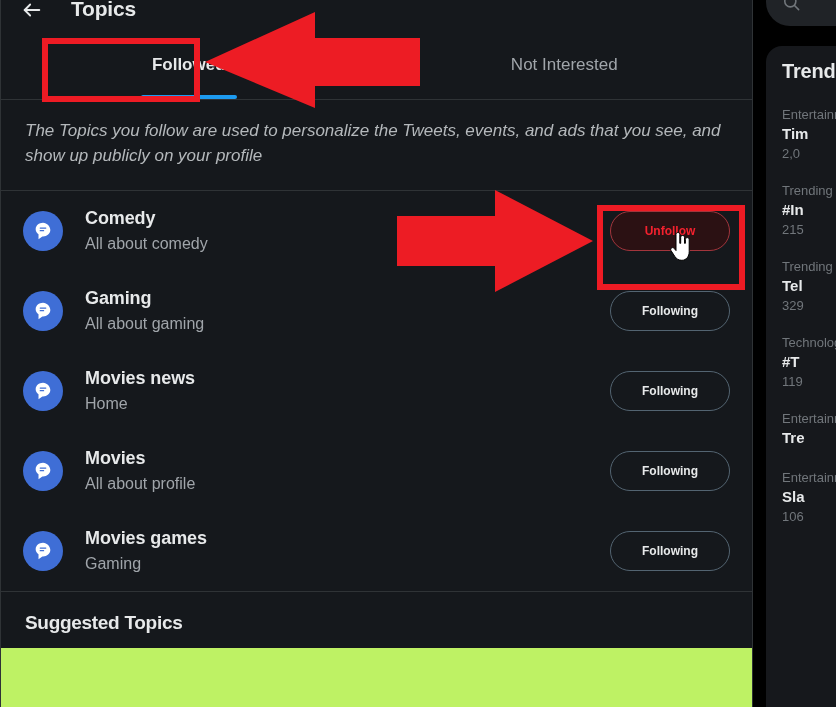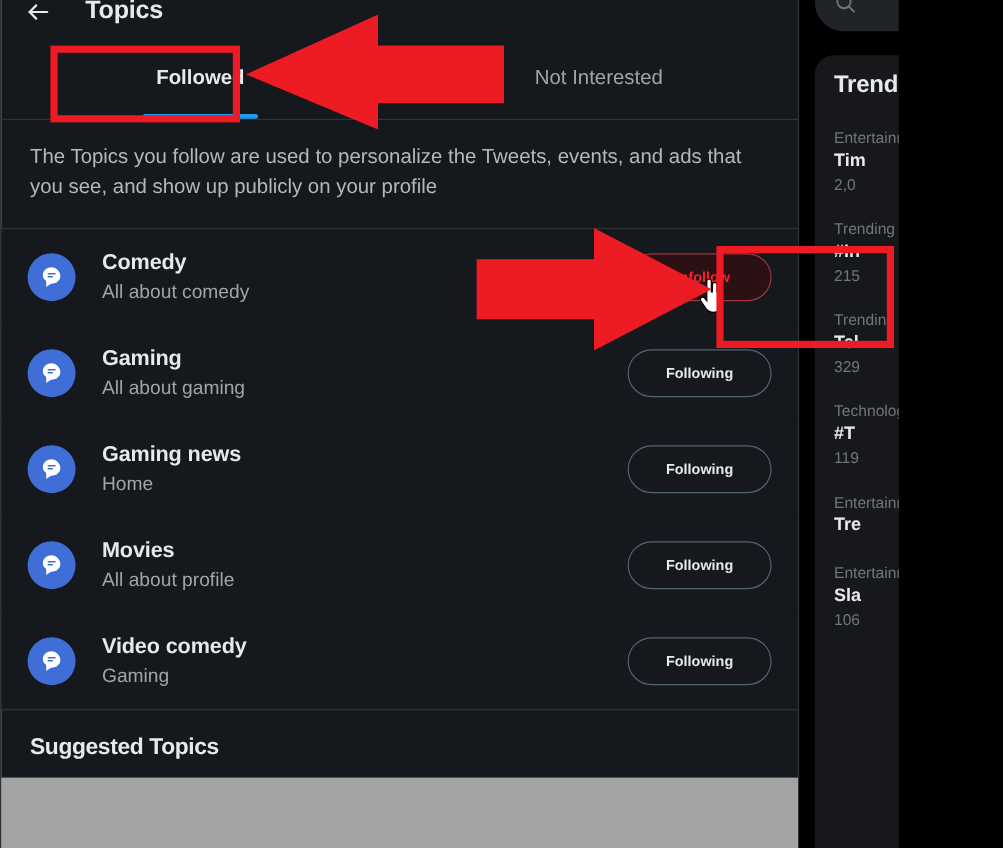--- a/index.html
+++ b/index.html
@@ -16,23 +16,23 @@
   
   #app {
     position: absolute;
     inset: 0;
     display: flex;
     background: #000000;
   }
 
   
   .main-col {
-    width: 666px;
+    width: 753px;
     height: 707px;
-    background: #a3a3a3;
+    background: #bef264;
     border-left: 1px solid #2f3336;
     border-right: 1px solid #2f3336;
     position: relative;
     overflow: hidden;
   }
 
   
   .page-header {
     height: 30px;
     display: flex;
@@ -99,20 +99,21 @@
   .desc {
     padding: 18px 24px 22px 24px;
     border-bottom: 1px solid #2f3336;
     background: #15181c;
   }
   .desc p {
     font-size: 17px;
     line-height: 25px;
     color: #b4b8bb;
     max-width: 700px;
+    font-style: italic;
   }
 
   
   .topic-list { background: #15181c; }
   .topic-row {
     display: flex;
     align-items: center;
     padding: 14px 22px;
     min-height: 80px;
     background: #15181c;
@@ -345,21 +346,21 @@
 
       <div class="topic-row">
         <div class="topic-icon">
           <svg width="22" height="22" viewBox="0 0 24 24" fill="#ffffff">
             <path d="M12 3C7.6 3 4 6.1 4 10c0 2.2 1.2 4.2 3.1 5.5V21l4.2-3.1c.2 0 .5.1.7.1 4.4 0 8-3.1 8-7S16.4 3 12 3z"></path>
             <rect x="8.3" y="8.2" width="7.4" height="1.3" rx="0.65" fill="#3f6ed6"></rect>
             <rect x="8.3" y="11" width="5" height="1.3" rx="0.65" fill="#3f6ed6"></rect>
           </svg>
         </div>
         <div class="topic-text">
-          <div class="topic-name">Gaming news</div>
+          <div class="topic-name">Movies news</div>
           <div class="topic-sub">Home</div>
         </div>
         <div class="pill">
           <span>Following</span>
         </div>
       </div>
 
       <div class="topic-row">
         <div class="topic-icon">
           <svg width="22" height="22" viewBox="0 0 24 24" fill="#ffffff">
@@ -379,21 +380,21 @@
 
       <div class="topic-row">
         <div class="topic-icon">
           <svg width="22" height="22" viewBox="0 0 24 24" fill="#ffffff">
             <path d="M12 3C7.6 3 4 6.1 4 10c0 2.2 1.2 4.2 3.1 5.5V21l4.2-3.1c.2 0 .5.1.7.1 4.4 0 8-3.1 8-7S16.4 3 12 3z"></path>
             <rect x="8.3" y="8.2" width="7.4" height="1.3" rx="0.65" fill="#3f6ed6"></rect>
             <rect x="8.3" y="11" width="5" height="1.3" rx="0.65" fill="#3f6ed6"></rect>
           </svg>
         </div>
         <div class="topic-text">
-          <div class="topic-name">Video comedy</div>
+          <div class="topic-name">Movies games</div>
           <div class="topic-sub">Gaming</div>
         </div>
         <div class="pill">
           <span>Following</span>
         </div>
       </div>
 
     </div>
 
     <div class="suggested">

